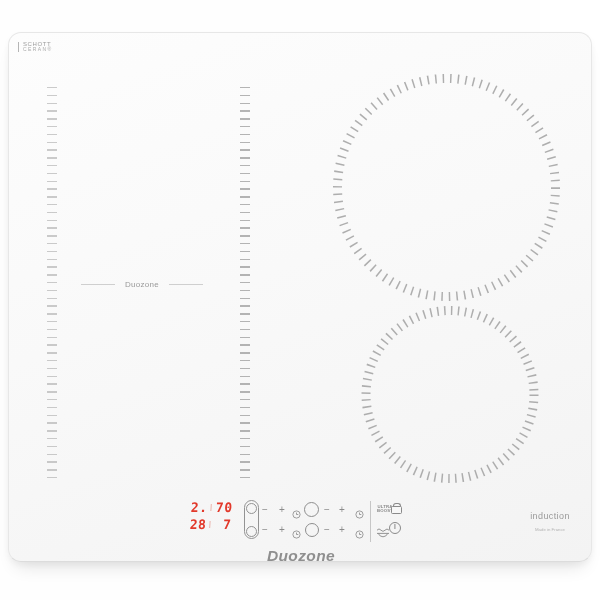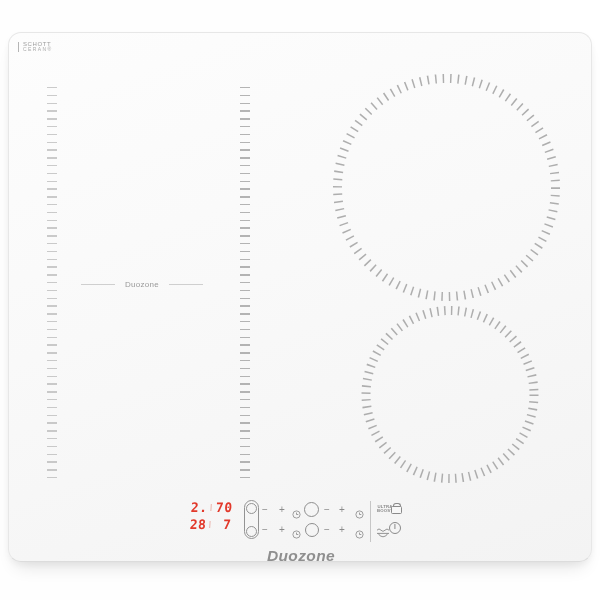--- a/index.html
+++ b/index.html
@@ -172,15 +172,19 @@
     <div class="lock"><span></span></div>
     <div class="warm">
       <svg width="16" height="11" viewBox="0 0 16 11">
         <path d="M2 3.2 q2 -2.6 4 0 q2 2.4 4 0 q2 -2.4 4 0" fill="none" stroke="#8a8a8a" stroke-width="0.9"></path>
         <path d="M2 6.4 H14 M3.2 6.4 q1.6 3.4 4.8 3.4 q3.2 0 4.8 -3.4" fill="none" stroke="#8a8a8a" stroke-width="0.9"></path>
       </svg>
     </div>
     <div class="power"><span></span></div>
 
     <div class="brandt">Duozone</div>
+    <div class="induction-block">
+      <div class="induction">induction</div>
+      <div class="madein">Made in France</div>
+    </div>
 
   </div>
 </div>
 
 </body></html>

